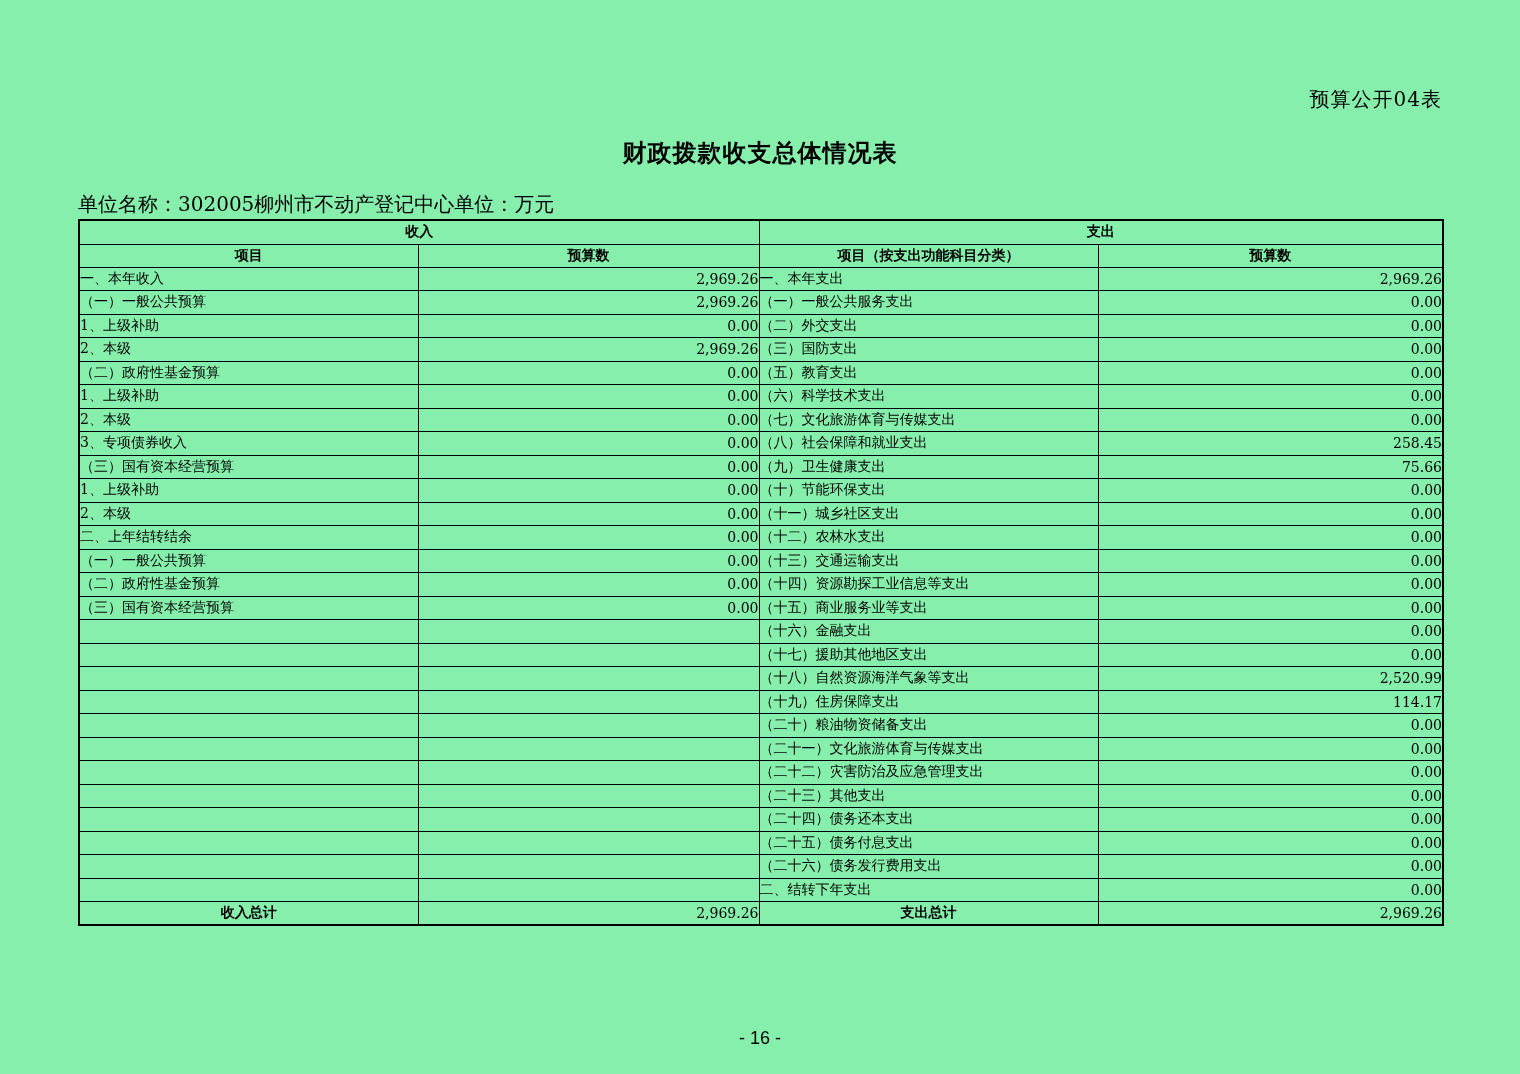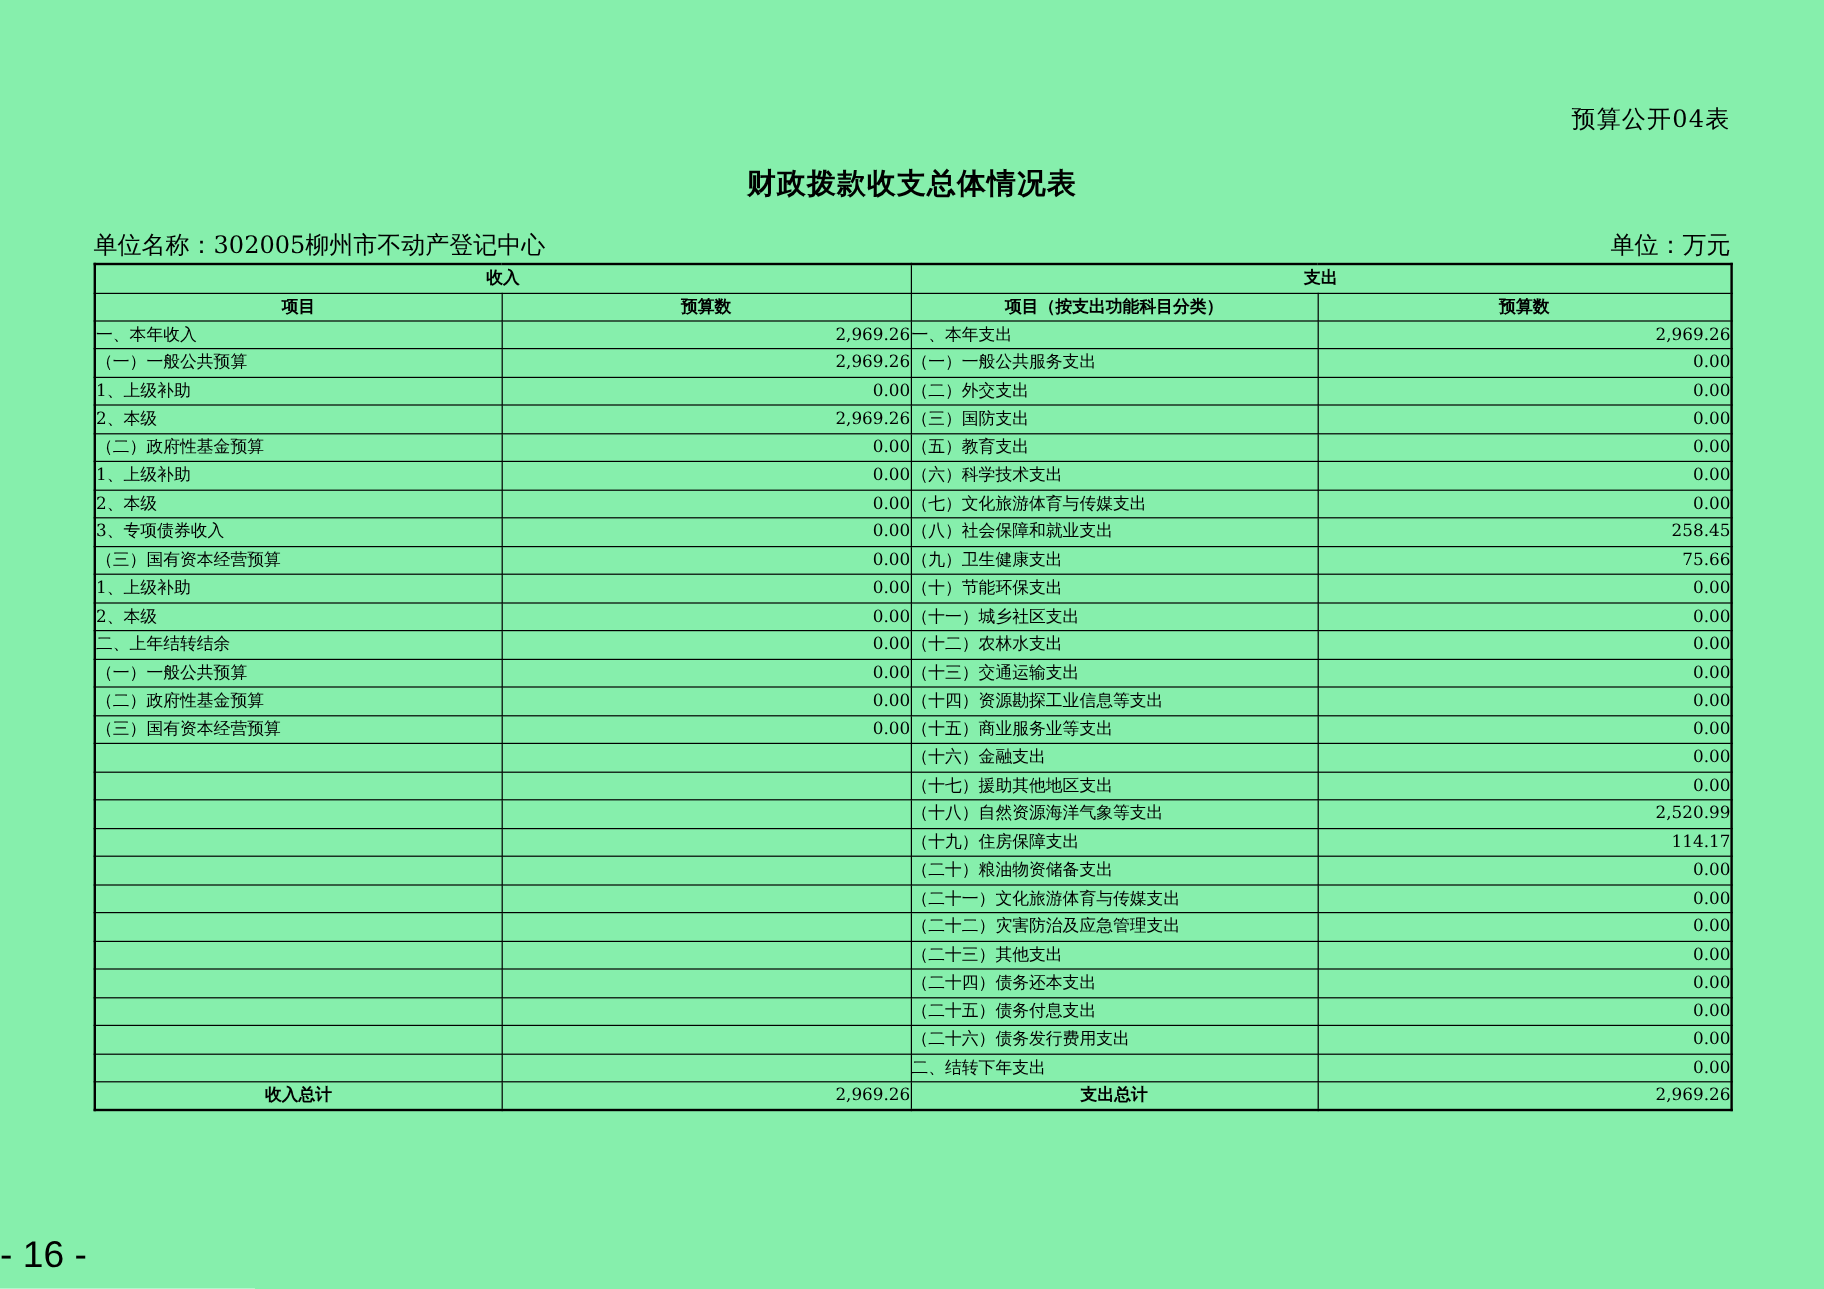--- a/index.html
+++ b/index.html
@@ -29,21 +29,21 @@
     font-size: 24px;
     font-weight: bold;
     letter-spacing: 1px;
   }
   .unit-row {
     position: absolute;
     top: 191px;
     left: 78px;
     width: 1364px;
     display: flex;
-    justify-content: space-between;
+    justify-content: flex-start;
     font-size: 20px;
   }
   table.budget-table {
     position: absolute;
     top: 219px;
     left: 78px;
     width: 1364px;
     border-collapse: collapse;
     table-layout: fixed;
     border: 2px solid #000000;
@@ -78,22 +78,23 @@
   td.total-label {
     text-align: center;
     font-weight: bold;
     font-size: 15px;
   }
   .page-num {
     position: absolute;
     top: 1028px;
     left: 0;
     width: 100%;
+    text-align: center;
     font-family: "Liberation Sans", sans-serif;
-    font-size: 31px;
+    font-size: 18px;
     color: #000000;
   }
 </style>
 </head>
 <body>
 
 <div class="page">
 
   <div class="doc-label">预算公开04表</div>
 

